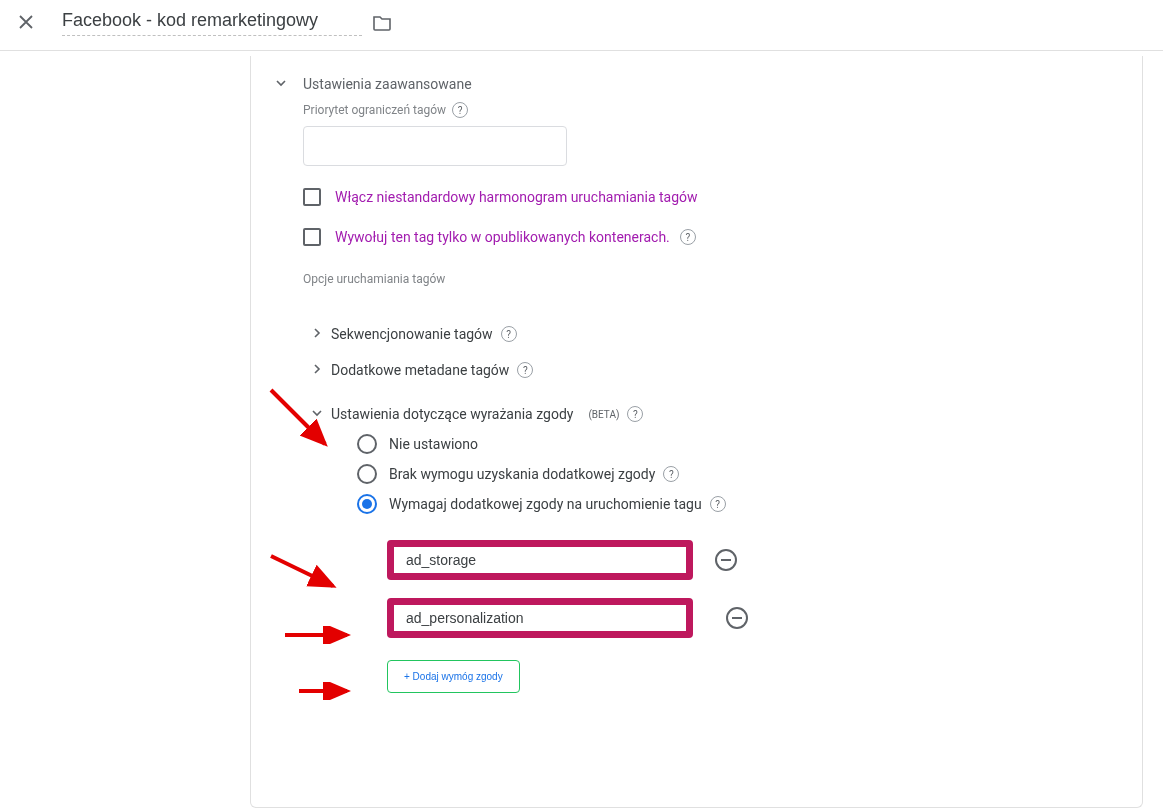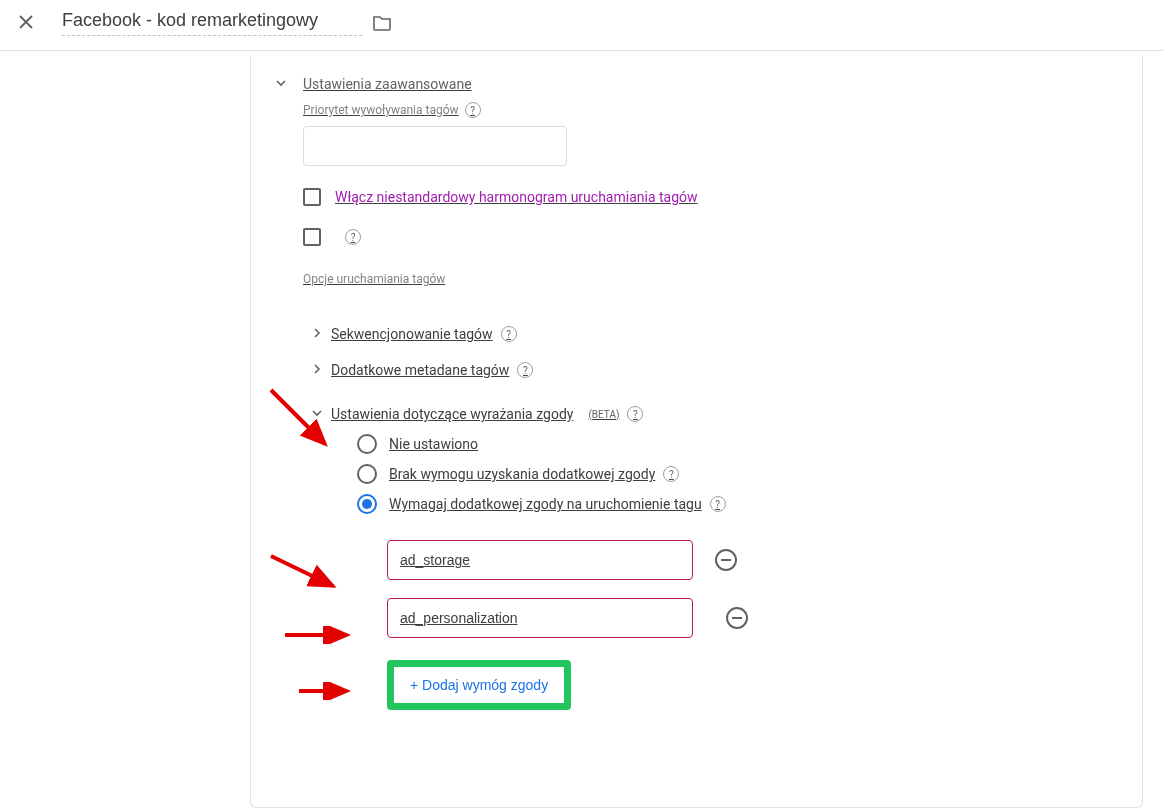--- a/index.html
+++ b/index.html
@@ -48,21 +48,20 @@
     position: absolute;
     top: 56px;
     left: 250px;
     right: 20px;
     bottom: 0;
     background: #fff;
     border: 1px solid #e0e0e0;
     border-top: none;
     border-radius: 0 0 6px 6px;
     padding: 10px 24px 30px 24px;
-    text-decoration: underline;
   }
 
   .section-row {
     display: flex;
     align-items: center;
     margin-top: 10px;
     margin-bottom: 10px;
   }
   .section-row .chev {
     width: 28px;
@@ -183,21 +182,21 @@
   }
 
   .chip-row {
     display: flex;
     align-items: center;
     margin-top: 18px;
   }
   .chip-input {
     width: 306px;
     height: 40px;
-    border: 1px solid #be185d;
+    border: 7px solid #be185d;
     border-radius: 4px;
     padding: 0 12px;
     font-size: 14px;
     color: #3c4043;
   }
   .remove-circle {
     margin-left: 22px;
     width: 22px; height: 22px;
     border: 2px solid #5f6368;
     border-radius: 50%;
@@ -208,24 +207,24 @@
   }
   .remove-circle::after {
     content: "";
     width: 10px;
     height: 2px;
     background: #5f6368;
   }
 
   .add-btn {
     margin-top: 22px;
-    border: 7px solid #22c55e;
+    border: 1px solid #22c55e;
     background: #fff;
     color: #1a73e8;
-    font-size: 14px;
+    font-size: 10px;
     padding: 10px 16px;
     border-radius: 4px;
     cursor: pointer;
     font-weight: 500;
   }
 
   
   .arrow {
     position: absolute;
     pointer-events: none;
@@ -254,32 +253,33 @@
     <span class="chev">
       <svg width="12" height="12" viewBox="0 0 12 12">
           <path d="M2 4l4 4 4-4" stroke="#5f6368" stroke-width="1.6" fill="none"></path>
         </svg>
     </span>
     <span class="label">Ustawienia zaawansowane</span>
   </div>
 
   <div class="indent1">
     <div class="field-label">
-      <span>Priorytet wywoływania tagów</span>
+      <span>Priorytet ograniczeń tagów</span>
       <span class="help">?</span>
     </div>
     <input class="text-input" value="" style="">
 
     <div class="check-row">
       <span class="checkbox"></span>
       <span class="text">Włącz niestandardowy harmonogram uruchamiania tagów</span>
     </div>
 
     <div class="check-row">
       <span class="checkbox"></span>
+      <span class="text">Wywołuj ten tag tylko w opublikowanych kontenerach.</span>
       <span class="help" style="margin-left:10px;">?</span>
     </div>
 
     <div class="field-label" style="margin-top:26px;">
       <span>Opcje uruchamiania tagów</span>
     </div>
   </div>
 
   <div class="collapsed-row indent1" style="margin-top:40px;">
     <span class="chev">

